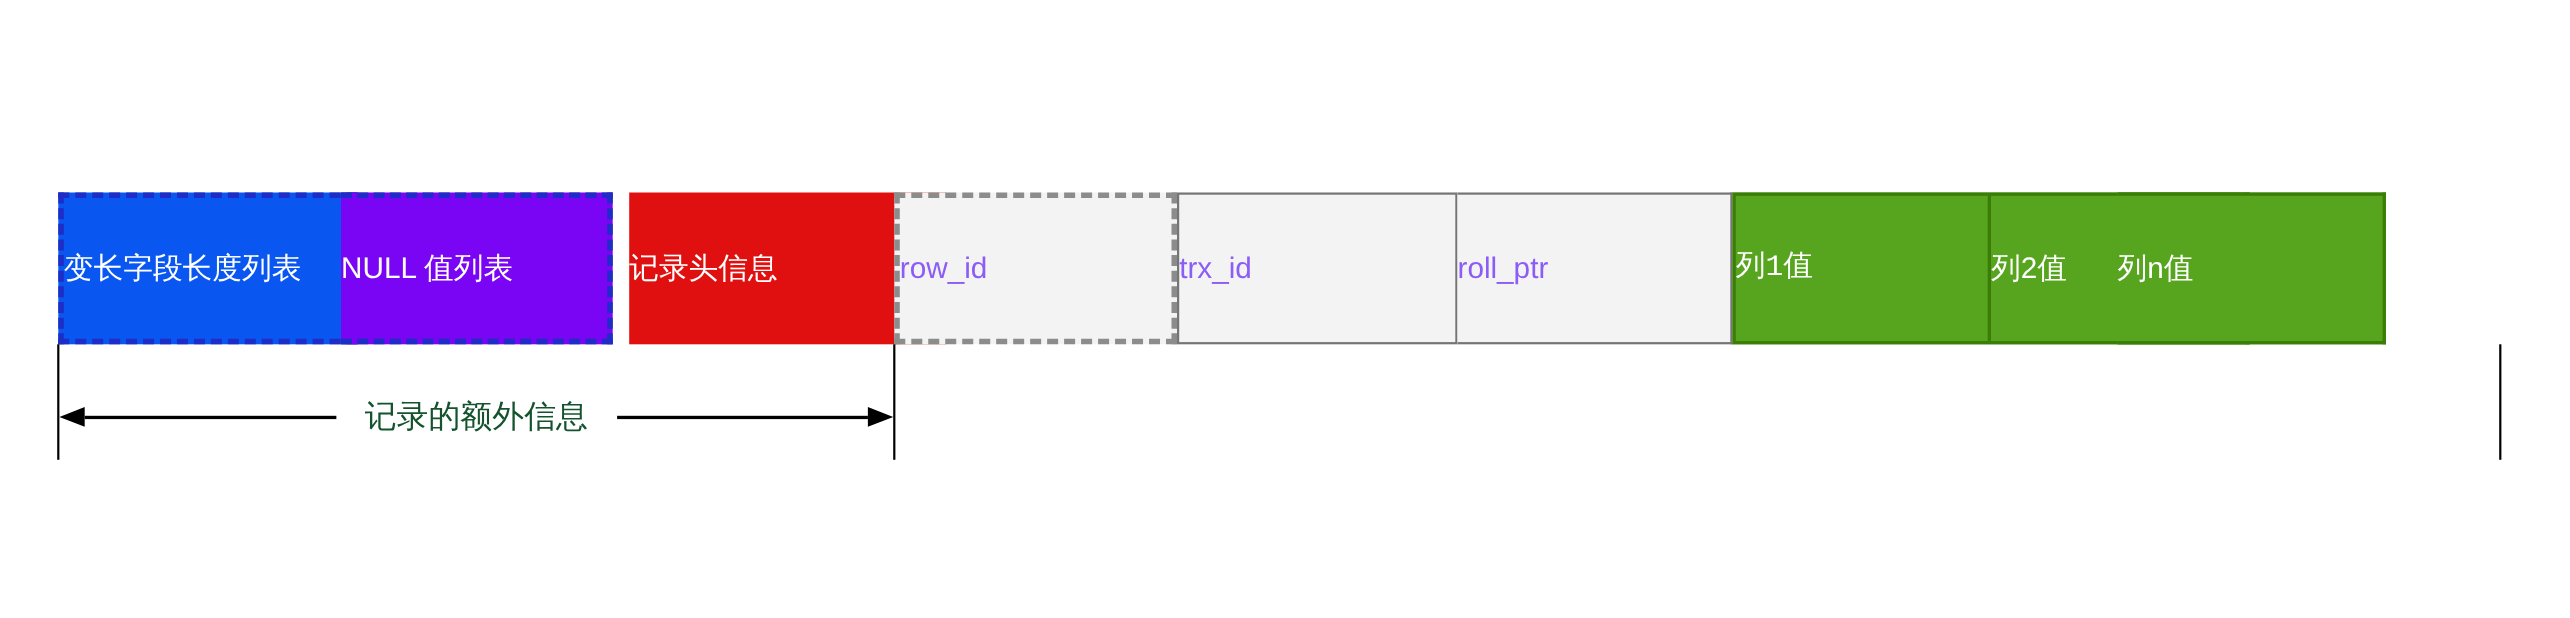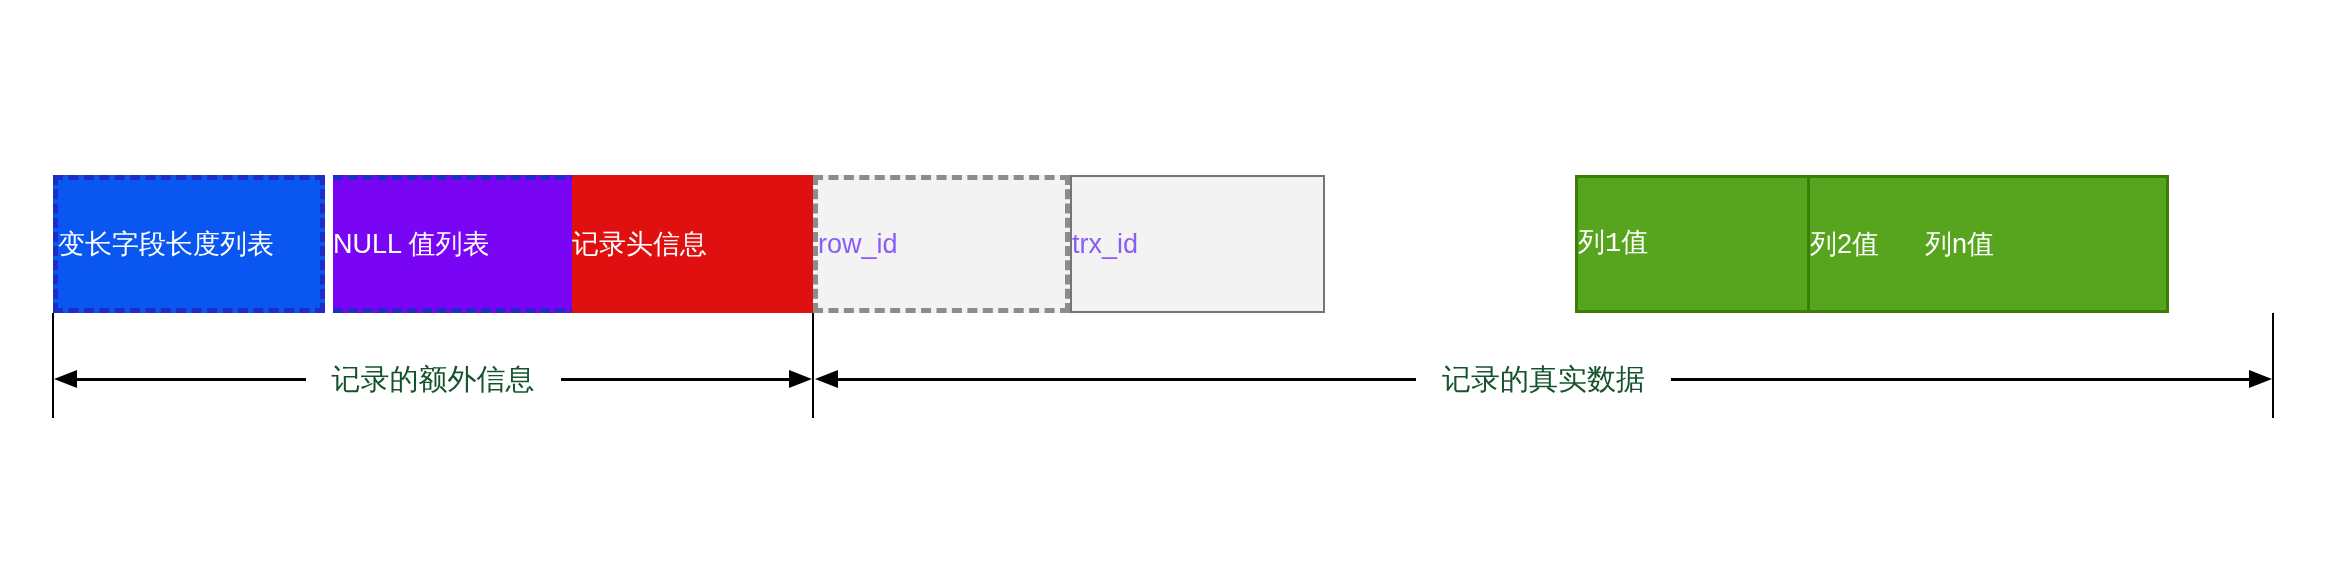--- a/index.html
+++ b/index.html
@@ -28,21 +28,21 @@
   }
   .seg-white-text { color: #ffffff; }
   .seg-dark-text  { color: #8b5cf6; }
 
   .seg-varlen {
     left: 53px; width: 272px;
     background: var(--blue-fill);
     border: 5px dashed var(--blue-border);
   }
   .seg-null {
-    left: 333px; width: 247px;
+    left: 310px; width: 247px;
     background: var(--purple-fill);
     border: 5px dashed var(--blue-border);
     border-left: none;
   }
   .seg-header {
     left: 572px; width: 288px;
     background: var(--red-fill);
   }
   .seg-rowid {
     left: 813px; width: 257px;
@@ -140,20 +140,23 @@
   </div>
 
   <div class="seg seg-rowid seg-dark-text">
     <span>row_id</span>
   </div>
 
   <div class="seg seg-trxid seg-dark-text">
     <span>trx_id</span>
   </div>
 
+  <div class="seg seg-rollptr seg-dark-text">
+    <span>roll_ptr</span>
+  </div>
 
   <div class="seg seg-col1 seg-white-text">
     <span>列1值</span>
   </div>
 
   <div class="seg seg-col2 seg-white-text">
     <span>列2值</span>
   </div>
 
   <div class="seg seg-coln seg-white-text">
@@ -165,21 +168,14 @@
   <div class="tick tick-right"></div>
 
   <div class="dim-arrow dim-arrow-extra">
     <div class="arrow-head arrow-head-left"></div>
     <div class="arrow-line"></div>
     <div class="dim-label">记录的额外信息</div>
     <div class="arrow-line"></div>
     <div class="arrow-head arrow-head-right"></div>
   </div>
 
-  <div class="dim-arrow dim-arrow-real">
-    <div class="arrow-head arrow-head-left"></div>
-    <div class="arrow-line"></div>
-    <div class="dim-label">记录的真实数据</div>
-    <div class="arrow-line"></div>
-    <div class="arrow-head arrow-head-right"></div>
-  </div>
 
 </div>
 
 </body></html>

